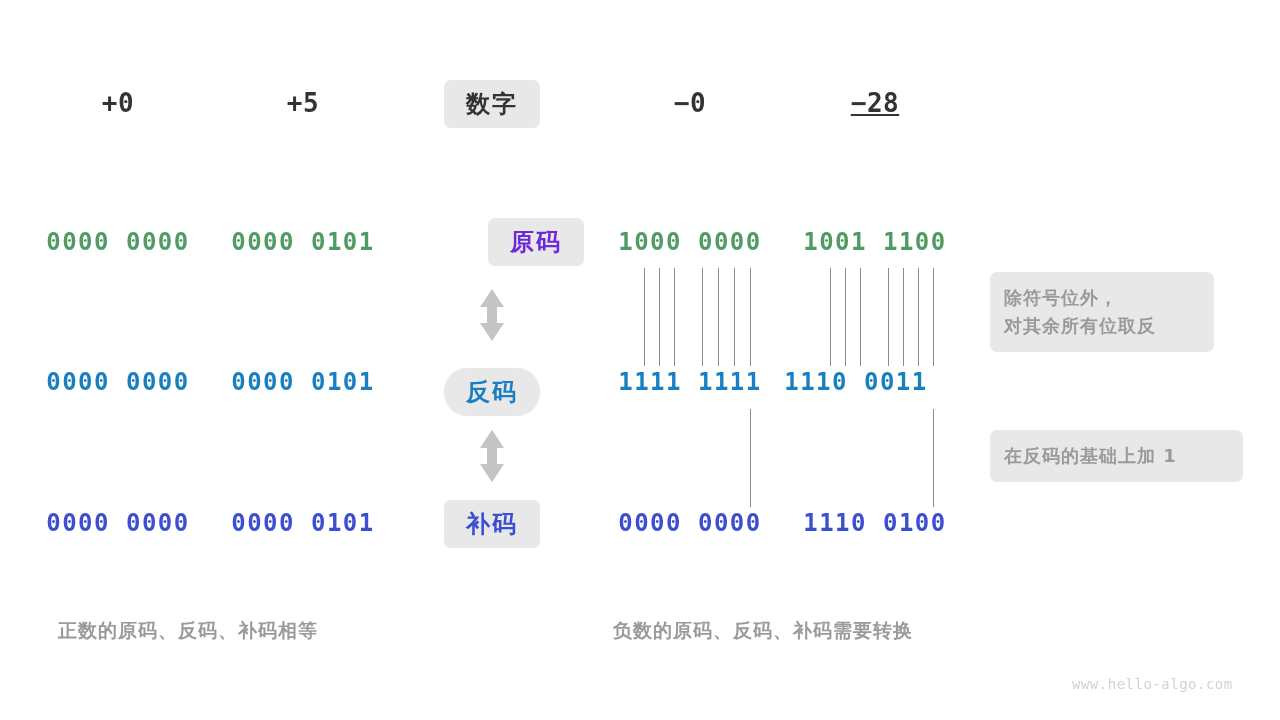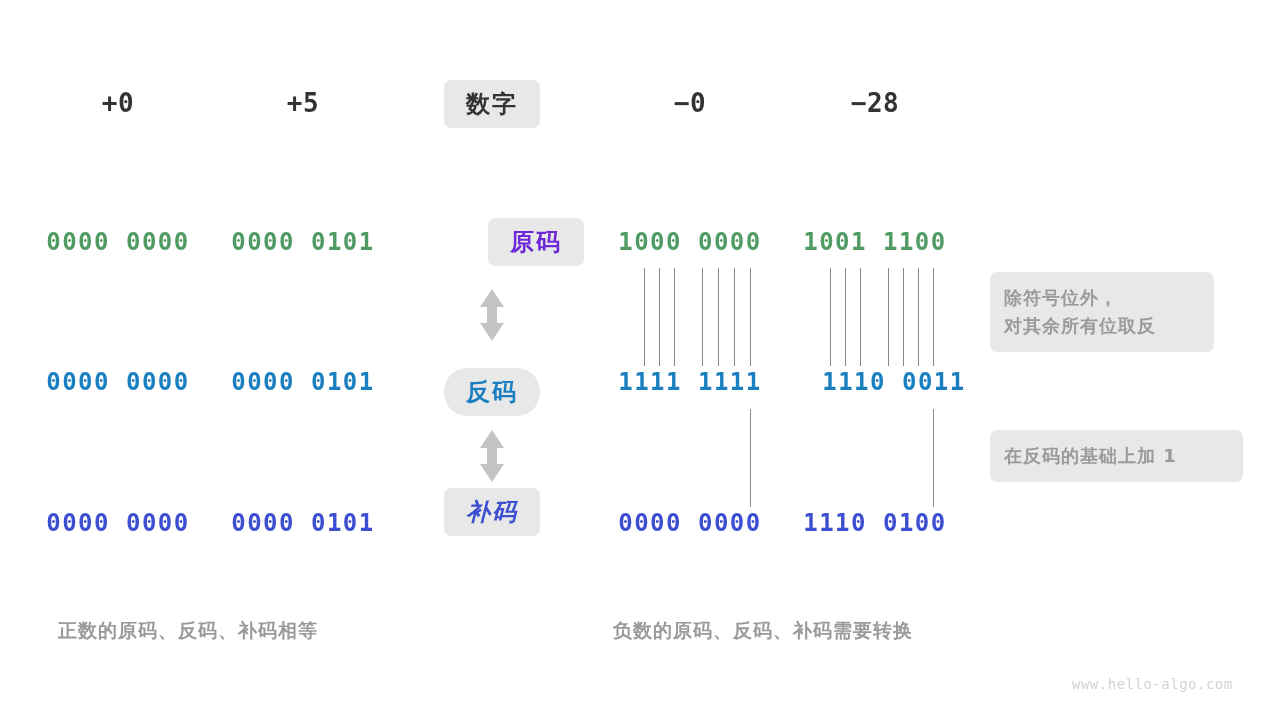--- a/index.html
+++ b/index.html
@@ -109,21 +109,21 @@
 <div id="stage">
 
   <div class="abs col-head" style="left:58px; top:88px; width:120px;">+0</div>
 
   <div class="abs col-head" style="left:243px; top:88px; width:120px;">+5</div>
 
   <div class="abs chip chip-number" style="left:444px; top:80px;">数字</div>
 
   <div class="abs col-head" style="left:630px; top:88px; width:120px;">−0</div>
 
-  <div class="abs col-head" style="left:810px; top:88px; width:130px;">−28</div>
+  <div class="abs col-head" style="left:810px; top:88px; width:130px;text-decoration:underline;">−28</div>
 
   <div class="abs bits bits-green" style="left:38px; top:228px; width:160px;">0000 0000</div>
 
   <div class="abs bits bits-green" style="left:223px; top:228px; width:160px;">0000 0101</div>
 
   <div class="abs chip chip-yuan" style="left:444px; top:218px;">原码</div>
 
   <div class="abs bits bits-green" style="left:610px; top:228px; width:160px;">1000 0000</div>
 
   <div class="abs bits bits-green" style="left:795px; top:228px; width:160px;">1001 1100</div>
@@ -156,40 +156,40 @@
   </div>
 
   <div class="abs bits bits-blue" style="left:38px; top:368px; width:160px;">0000 0000</div>
 
   <div class="abs bits bits-blue" style="left:223px; top:368px; width:160px;">0000 0101</div>
 
   <div class="abs chip chip-fan" style="left:444px; top:368px;border-radius:23px;">反码</div>
 
   <div class="abs bits bits-blue" style="left:610px; top:368px; width:160px;">1111 1111</div>
 
-  <div class="abs bits bits-blue" style="left:814px; top:368px; width:160px;text-align:center;">1110 0011</div>
+  <div class="abs bits bits-blue" style="left:776px; top:368px; width:160px;text-align:center;">1110 0011</div>
 
   <div class="abs vline" style="left:750px; top:409px; height:98px;"></div>
   <div class="abs vline" style="left:933px; top:409px; height:98px;"></div>
 
   <div class="abs" style="left:477px; top:428px;">
     <svg class="dblarrow" viewBox="0 0 30 56">
       <path d="M15 2 L27 20 L20 20 L20 36 L27 36 L15 54 L3 36 L10 36 L10 20 L3 20 Z" fill="#c4c4c4"></path>
     </svg>
   </div>
 
   <div class="abs note" style="left:990px; top:430px; width:253px;">
     <span class="note-line">在反码的基础上加 1</span>
   </div>
 
   <div class="abs bits bits-indigo" style="left:38px; top:509px; width:160px;">0000 0000</div>
 
   <div class="abs bits bits-indigo" style="left:223px; top:509px; width:160px;">0000 0101</div>
 
-  <div class="abs chip chip-bu" style="left:444px; top:488px;font-style:italic;">补码</div>
+  <div class="abs chip chip-bu" style="left:444px; top:500px;">补码</div>
 
   <div class="abs bits bits-indigo" style="left:610px; top:509px; width:160px;">0000 0000</div>
 
   <div class="abs bits bits-indigo" style="left:795px; top:509px; width:160px;">1110 0100</div>
 
   <div class="abs caption" style="left:613px; top:618px;">负数的原码、反码、补码需要转换</div>
 
   <div class="abs caption" style="left:58px; top:618px;">正数的原码、反码、补码相等</div>
 
   <div class="abs watermark" style="left:1072px; top:676px;">www.hello-algo.com</div>

